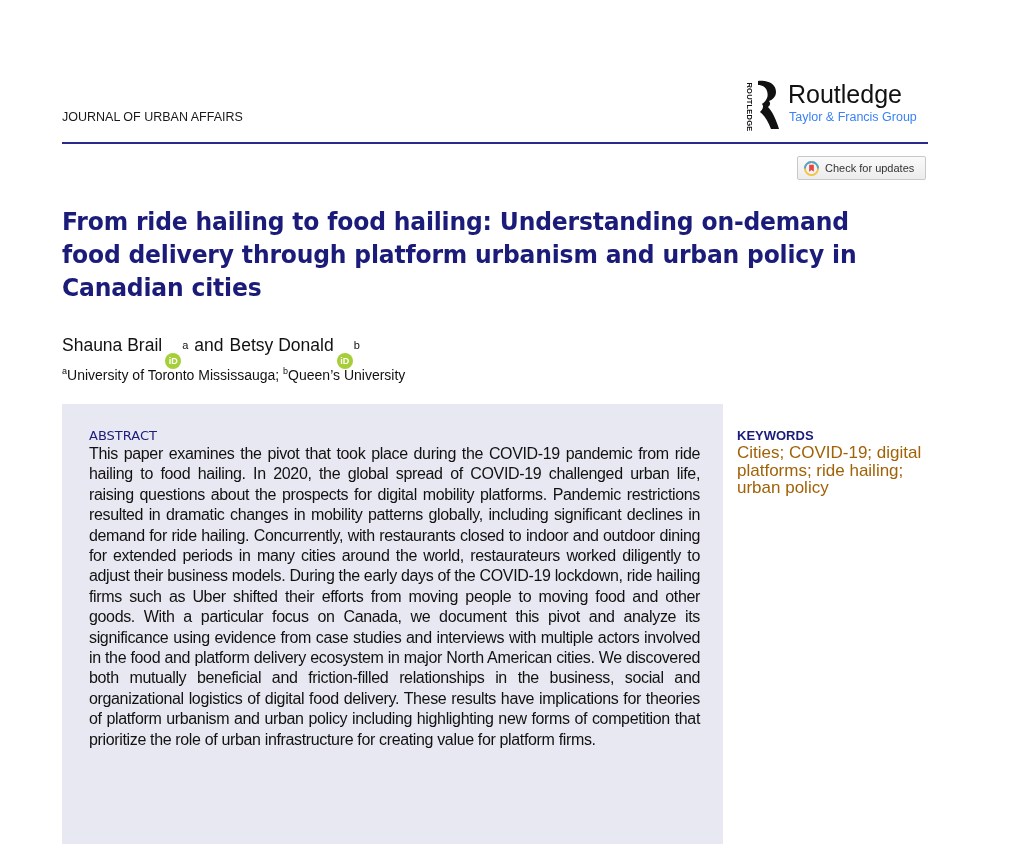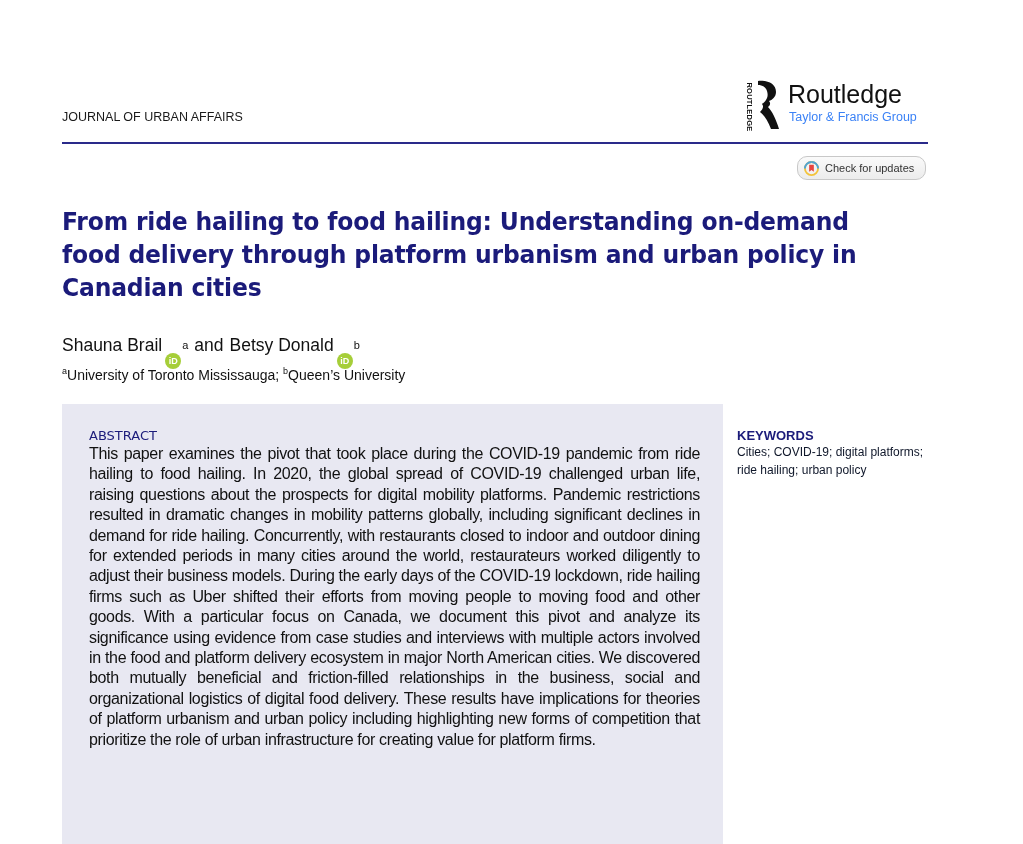--- a/index.html
+++ b/index.html
@@ -6,34 +6,34 @@
   body { width: 1023px; height: 844px; position: relative; overflow: hidden; font-family: "Liberation Sans", "DejaVu Sans", sans-serif; color: #111; }
   .journal { position: absolute; left: 62px; top: 96px; font-size: 12.5px; line-height: 19px; color: #1a1a1a; margin-top: 12px; }
   .journal div { white-space: nowrap; }
   .publisher { position: absolute; left: 743px; top: 79px; width: 190px; height: 52px; }
   .pub-vert { position: absolute; left: 0; top: 4px; width: 10px; height: 44px; }
   .pub-vert span { display: block; position: absolute; left: -16px; top: 17px; transform: rotate(90deg); font-size: 7.5px; font-weight: bold; letter-spacing: 0.2px; width: 44px; text-align: center; color: #111; }
   .pub-head { position: absolute; left: 11px; top: 0; width: 26px; height: 52px; }
   .pub-name { position: absolute; left: 45px; top: 0px; font-size: 25px; line-height: 30px; color: #111; }
   .pub-sub { position: absolute; left: 46px; top: 31px; font-size: 12.5px; color: #3b82f6; white-space: nowrap; }
   .divider { position: absolute; left: 62px; top: 142px; width: 866px; height: 2px; background: #2a2a8a; }
-  .check-updates { position: absolute; left: 797px; top: 156px; width: 129px; height: 24px; border: 1px solid #c8c8c8; border-radius: 10px; background: linear-gradient(#fafafa, #ececec); box-sizing: border-box; display: flex; align-items: center; cursor: pointer; }
+  .check-updates { position: absolute; left: 797px; top: 156px; width: 129px; height: 24px; border: 1px solid #c8c8c8; border-radius: 2px; background: linear-gradient(#fafafa, #ececec); box-sizing: border-box; display: flex; align-items: center; cursor: pointer; }
   .check-updates .cu-icon { width: 15px; height: 15px; margin-left: 6px; margin-right: 6px; }
   .check-updates .cu-label { font-size: 11px; color: #333; white-space: nowrap; }
   .title { position: absolute; left: 62px; top: 205px; width: 870px; font-size: 25.5px; line-height: 33px; font-weight: bold; color: #1b1b7a; letter-spacing: -0.2px; font-family: "DejaVu Sans", "Liberation Sans", sans-serif; transform: scaleX(0.92); transform-origin: left top; }
   .authors { position: absolute; left: 62px; top: 321px; font-size: 17.5px; color: #111; white-space: nowrap; display: flex; align-items: center; }
   .orcid { display: inline-block; width: 16px; height: 16px; border-radius: 50%; background: #a6ce39; color: #fff; font-size: 9px; font-weight: bold; line-height: 16px; text-align: center; margin-left: 2px; vertical-align: middle; margin-top: 32px; }
   .sup { font-size: 11px; vertical-align: super; margin-left: 1px; }
   .affil { position: absolute; left: 62px; top: 366px; font-size: 14px; color: #111; white-space: nowrap; }
   .affil .s { font-size: 9px; vertical-align: super; }
   .abstract-box { position: absolute; left: 62px; top: 404px; width: 661px; height: 440px; background: #e8e8f2; }
   .abstract-heading { position: absolute; left: 89px; top: 428px; font-size: 13px; font-weight: normal; color: #1b1b7a; font-family: "DejaVu Sans", sans-serif; }
   .abstract-text { position: absolute; left: 89px; top: 444px; width: 611px; font-size: 16px; line-height: 20.4px; text-align: justify; color: #111; font-family: "Liberation Sans", sans-serif; letter-spacing: -0.35px; }
   .kw-heading { position: absolute; left: 737px; top: 428px; font-size: 13px; font-weight: bold; color: #1b1b7a; font-family: Liberation Sans, sans-serif; }
-  .kw-text { position: absolute; left: 737px; top: 444px; width: 200px; font-size: 12px; line-height: 17.5px; color: #0f172a; }
+  .kw-text { position: absolute; left: 737px; top: 444px; width: 200px; font-size: 17px; line-height: 17.5px; color: #a16207; }
 </style>
 </head>
 <body>
 
 <div class="journal">
   <div>JOURNAL OF URBAN AFFAIRS</div>
 </div>
 
 <div class="publisher">
   <div class="pub-vert">

